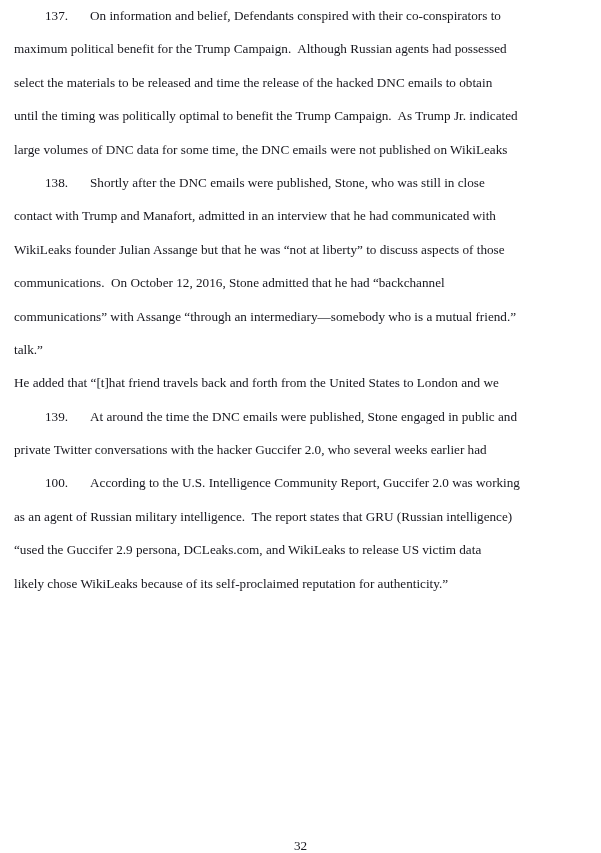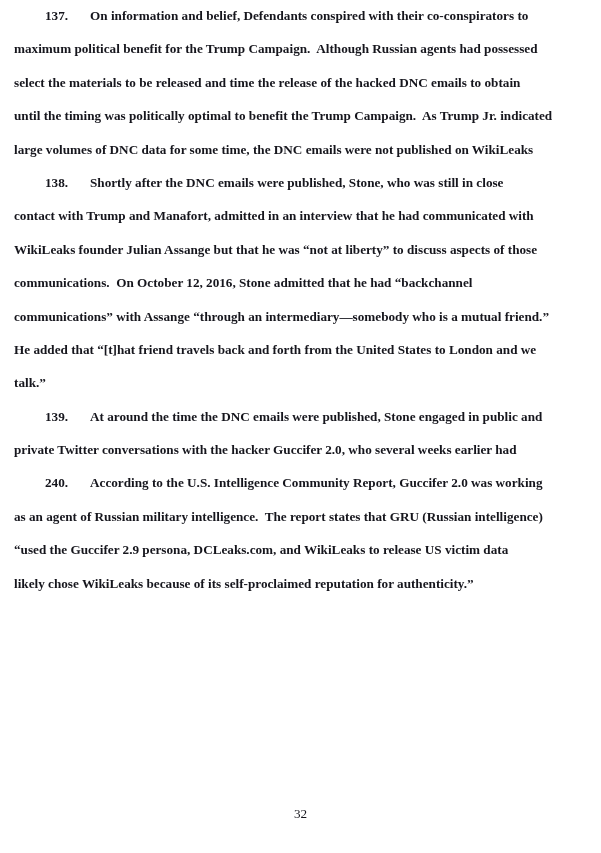--- a/index.html
+++ b/index.html
@@ -14,38 +14,37 @@
     font-size: 13.2px;
     color: #16161d;
   }
   .content {
     position: absolute;
     top: -1px;
     left: 0;
     width: 601px;
     padding: 0 13px 0 14px;
     box-sizing: border-box;
-    font-weight: bold;
   }
   .para { margin: 0; padding: 0; }
   .line {
     line-height: 33.4px;
     height: 33.4px;
     white-space: pre;
     overflow: visible;
   }
   .pnum {
     display: inline-block;
     width: 45px;
     margin-left: 31px;
     white-space: pre;
   }
   .footer {
     position: absolute;
-    top: 806px;
+    top: 838px;
     left: 0;
     width: 601px;
     text-align: center;
     line-height: 16px;
   }
 </style>
 </head>
 <body>
 
 <div class="page">
@@ -58,31 +57,31 @@
       <div class="line">until the timing was politically optimal to benefit the Trump Campaign.  As Trump Jr. indicated</div>
       <div class="line">large volumes of DNC data for some time, the DNC emails were not published on WikiLeaks</div>
     </div>
 
     <div class="para">
       <div class="line"><span class="pnum">138.</span><span>Shortly after the DNC emails were published, Stone, who was still in close</span></div>
       <div class="line">contact with Trump and Manafort, admitted in an interview that he had communicated with</div>
       <div class="line">WikiLeaks founder Julian Assange but that he was “not at liberty” to discuss aspects of those</div>
       <div class="line">communications.  On October 12, 2016, Stone admitted that he had “backchannel</div>
       <div class="line">communications” with Assange “through an intermediary—somebody who is a mutual friend.”</div>
+      <div class="line">talk.”</div>
       <div class="line">He added that “[t]hat friend travels back and forth from the United States to London and we</div>
-      <div class="line">talk.”</div>
     </div>
 
     <div class="para">
       <div class="line"><span class="pnum">139.</span><span>At around the time the DNC emails were published, Stone engaged in public and</span></div>
       <div class="line">private Twitter conversations with the hacker Guccifer 2.0, who several weeks earlier had</div>
     </div>
 
     <div class="para">
-      <div class="line"><span class="pnum">240.</span><span>According to the U.S. Intelligence Community Report, Guccifer 2.0 was working</span></div>
+      <div class="line"><span class="pnum">100.</span><span>According to the U.S. Intelligence Community Report, Guccifer 2.0 was working</span></div>
       <div class="line">as an agent of Russian military intelligence.  The report states that GRU (Russian intelligence)</div>
       <div class="line">“used the Guccifer 2.9 persona, DCLeaks.com, and WikiLeaks to release US victim data</div>
       <div class="line">likely chose WikiLeaks because of its self-proclaimed reputation for authenticity.”</div>
     </div>
 
   </div>
 
   <div class="footer">32</div>
 </div>
 

